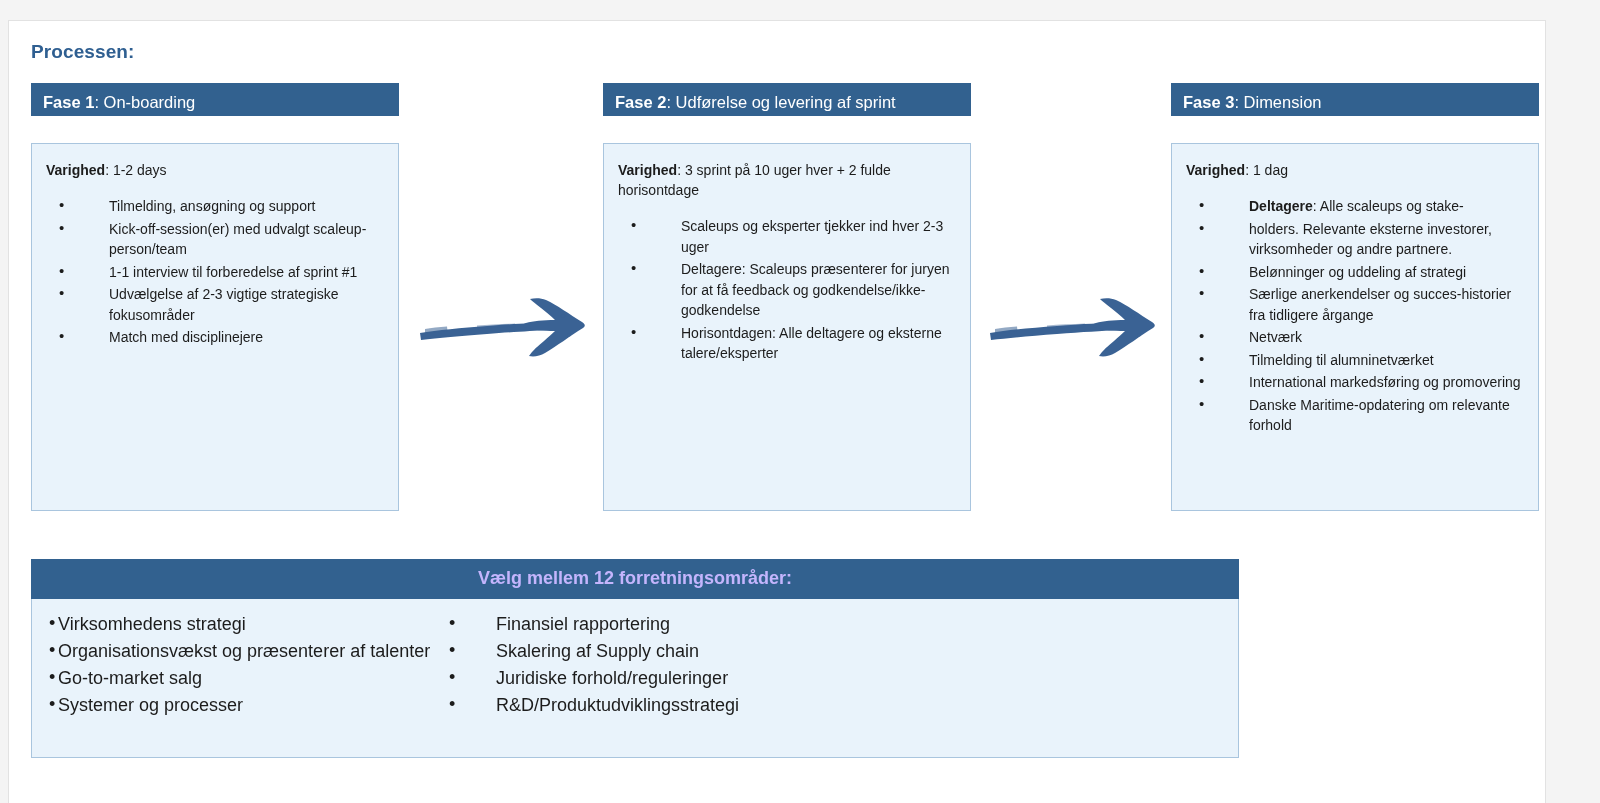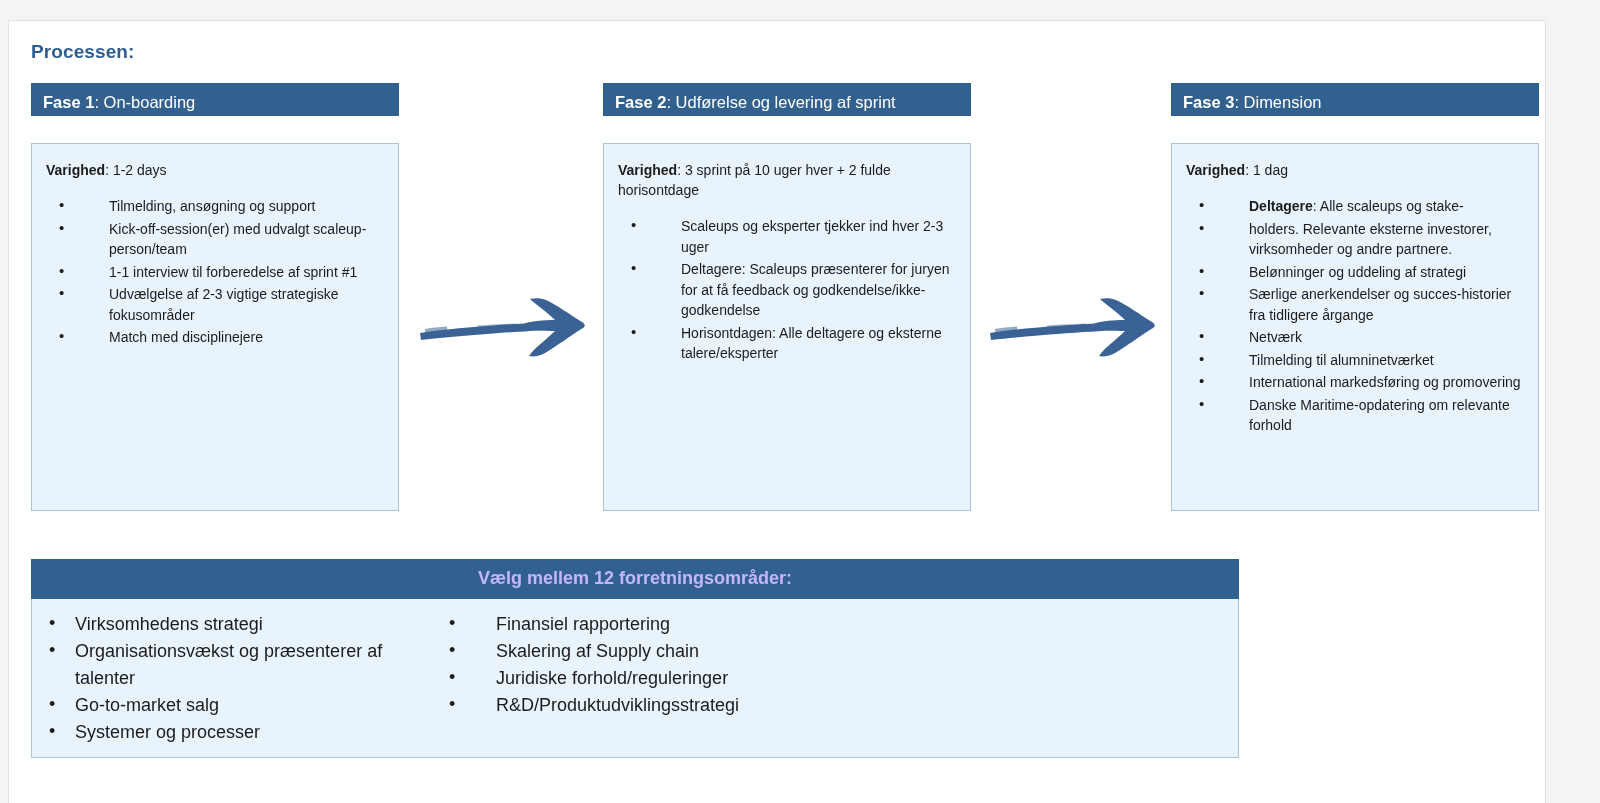--- a/index.html
+++ b/index.html
@@ -149,21 +149,21 @@
 
   ul.blist-lg {
     list-style: none;
     margin: 0;
     padding: 0;
     font-size: 18px;
     color: #1c1c1c;
   }
   ul.blist-lg > li {
     position: relative;
-    padding-left: 43px;
+    padding-left: 26px;
     line-height: 27px;
     margin: 0;
   }
   ul.blist-lg > li::before {
     content: "\2022";
     position: absolute;
     left: 17px;
     top: -1px;
     font-size: 18px;
     color: #1c1c1c;

